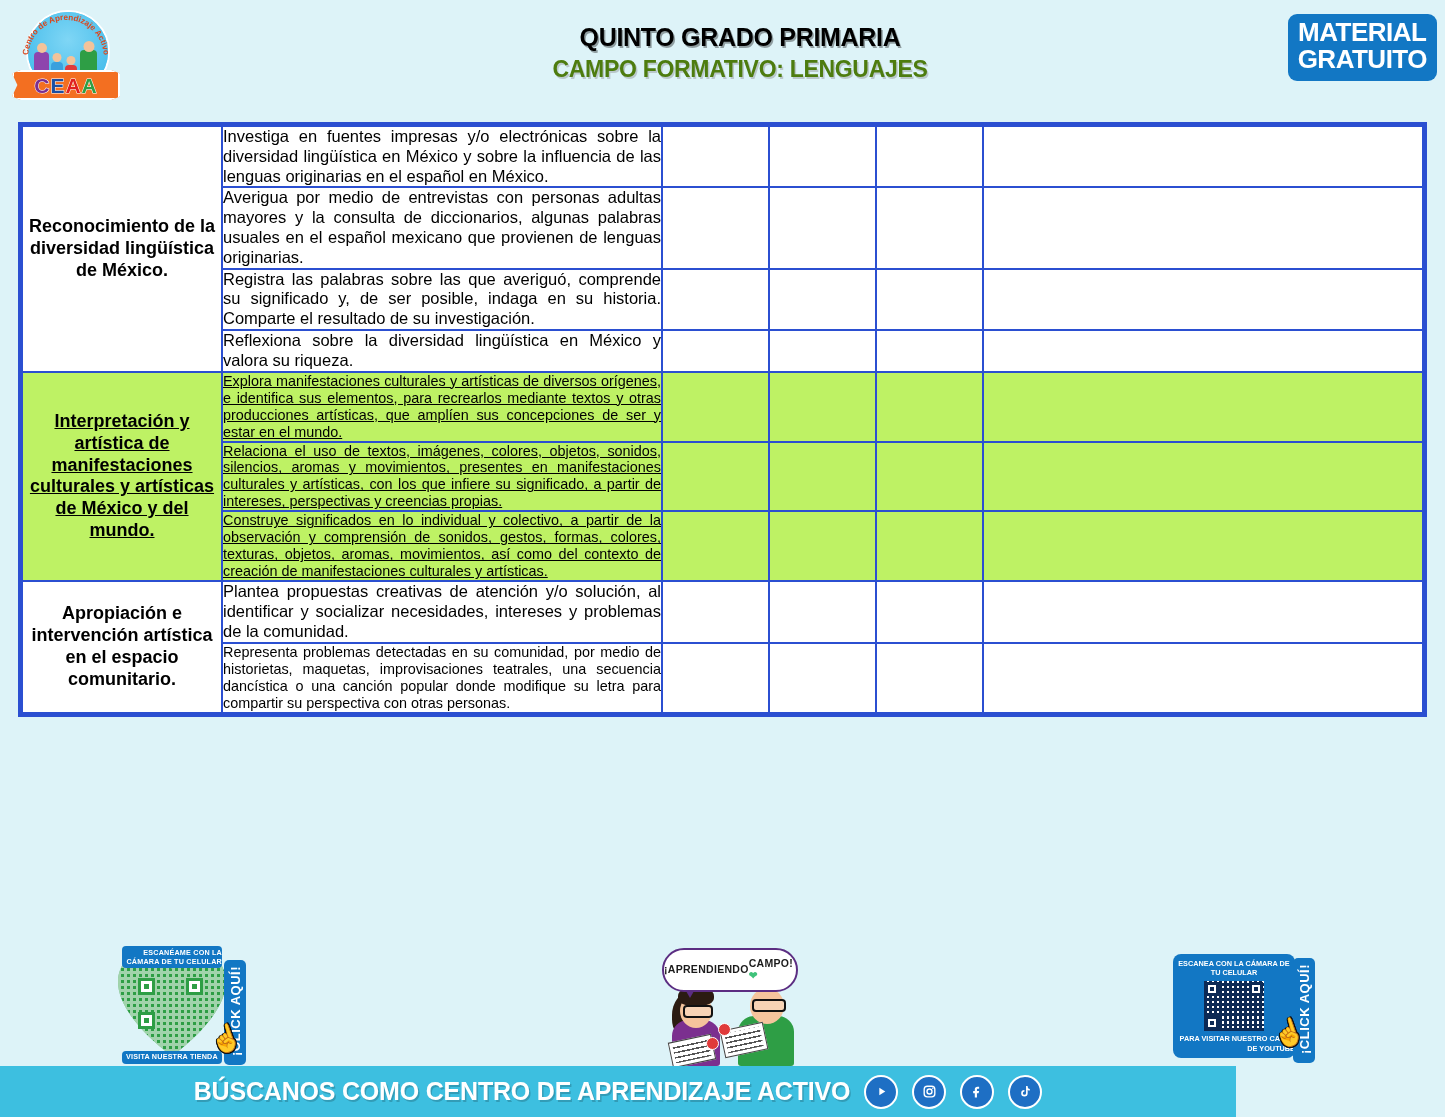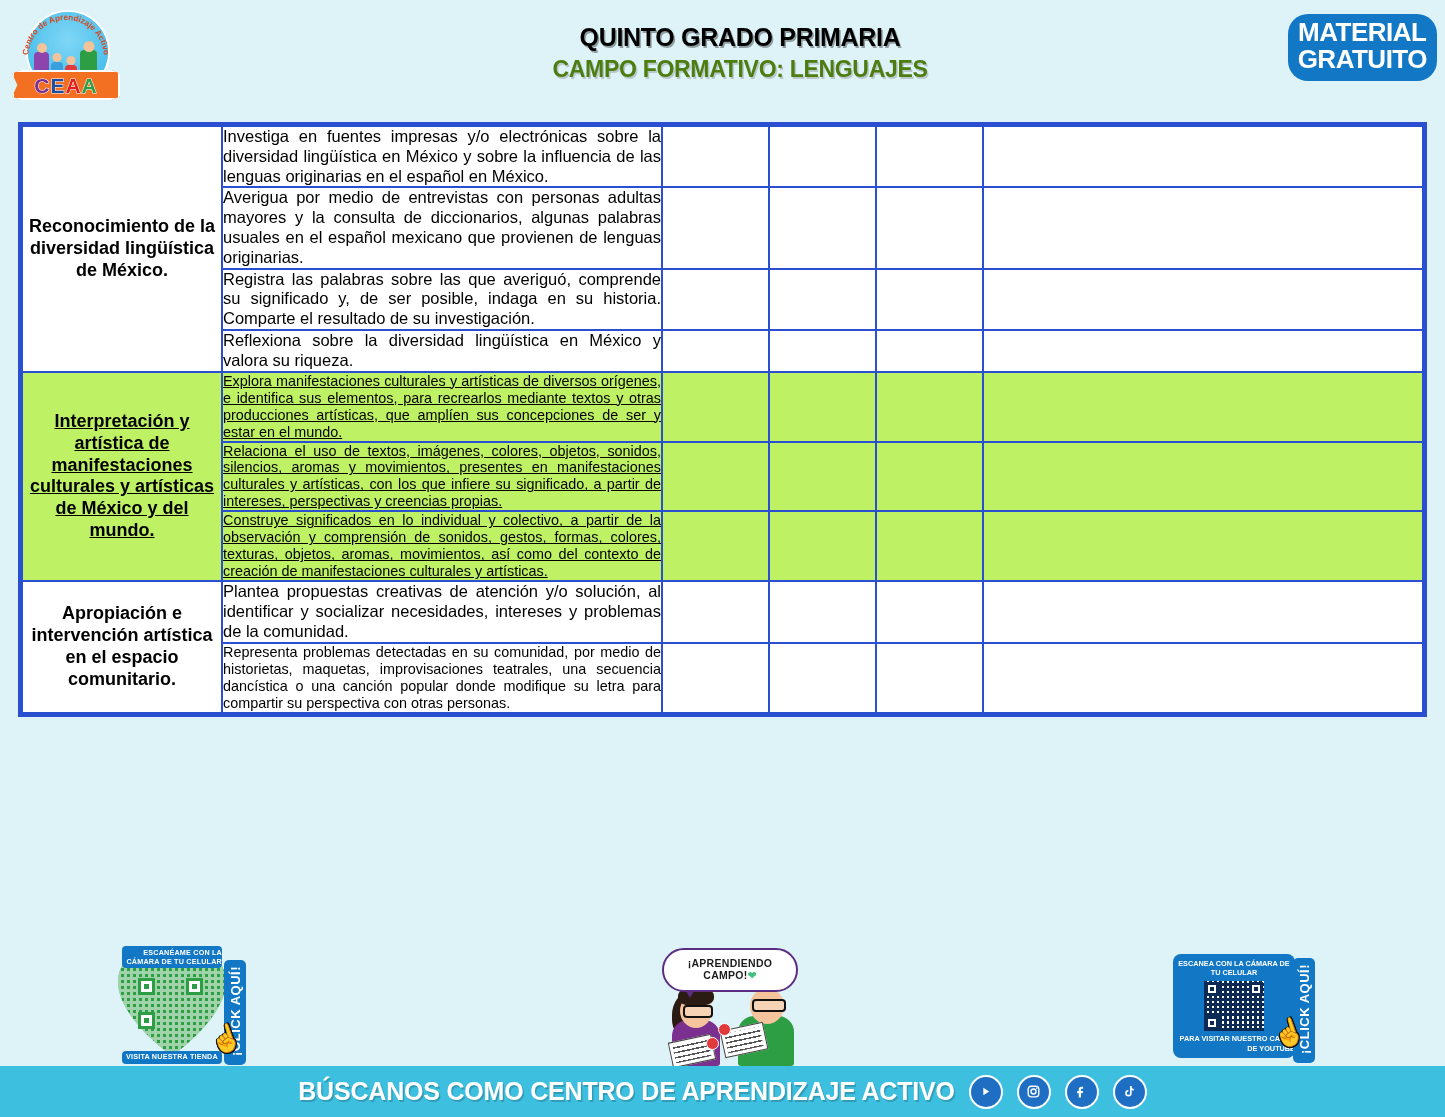--- a/index.html
+++ b/index.html
@@ -121,21 +121,21 @@
     letter-spacing: -0.3px;
     text-shadow: 1.5px 1.5px 0 rgba(120,120,120,0.35);
     margin-top: 2px;
   }
 
   #free-badge {
     position: absolute;
     right: 8px;
     top: 14px;
     background: #1277c4;
-    border-radius: 20px;
+    border-radius: 9px;
     padding: 5px 10px 7px 10px;
     text-align: center;
     line-height: 1.05;
   }
   #free-badge div {
     color: #ffffff;
     font-weight: bold;
     font-size: 26px;
     letter-spacing: -0.5px;
   }
@@ -310,21 +310,21 @@
     left: 14px;
     top: 4px;
     width: 132px;
     height: 40px;
     background: #ffffff;
     border: 2.5px solid #5b2d82;
     border-radius: 22px;
     display: flex;
     align-items: center;
     justify-content: center;
-    flex-direction: column;
+    flex-direction: row;
     line-height: 1.1;
     z-index: 3;
   }
   .bubble .bt {
     font-size: 10.5px;
     font-weight: bold;
     color: #1b1b1b;
     letter-spacing: 0.3px;
   }
   .bubble-tail {
@@ -441,21 +441,21 @@
     position: absolute;
     inset: 2px;
     background: #0d2a55;
   }
 
   
   #bottom-bar {
     position: absolute;
     left: 0;
     bottom: 0;
-    width: 1445px;
+    width: 1236px;
     height: 51px;
     background: #3dbfe0;
     display: flex;
     align-items: center;
     justify-content: center;
     gap: 14px;
   }
   #bottom-bar .bb-text {
     color: #ffffff;
     font-weight: bold;

